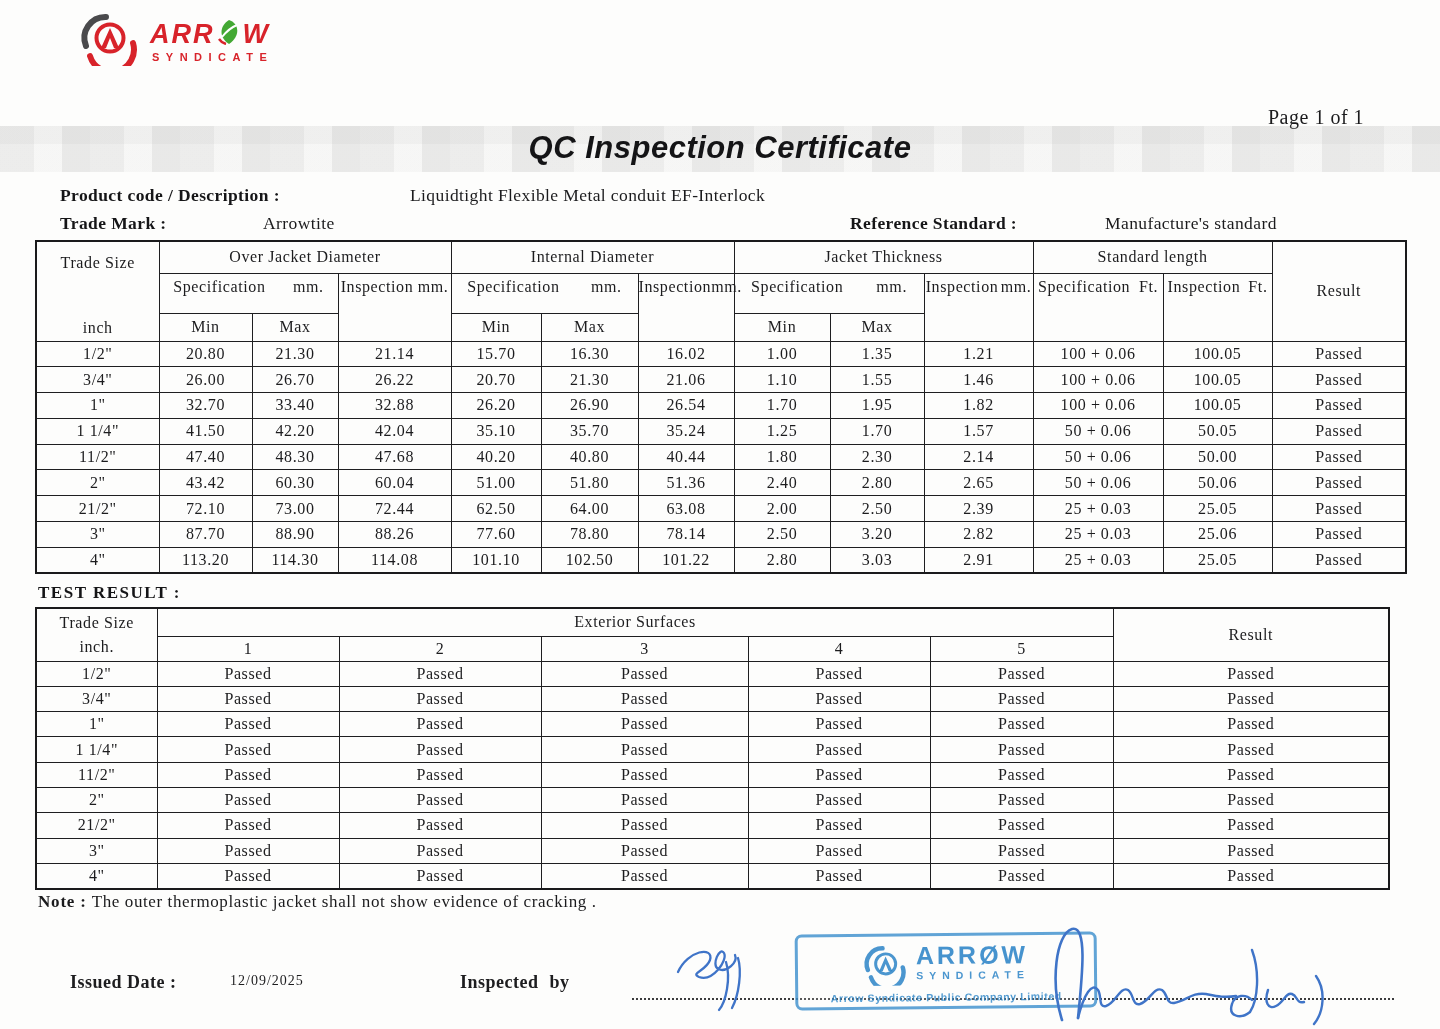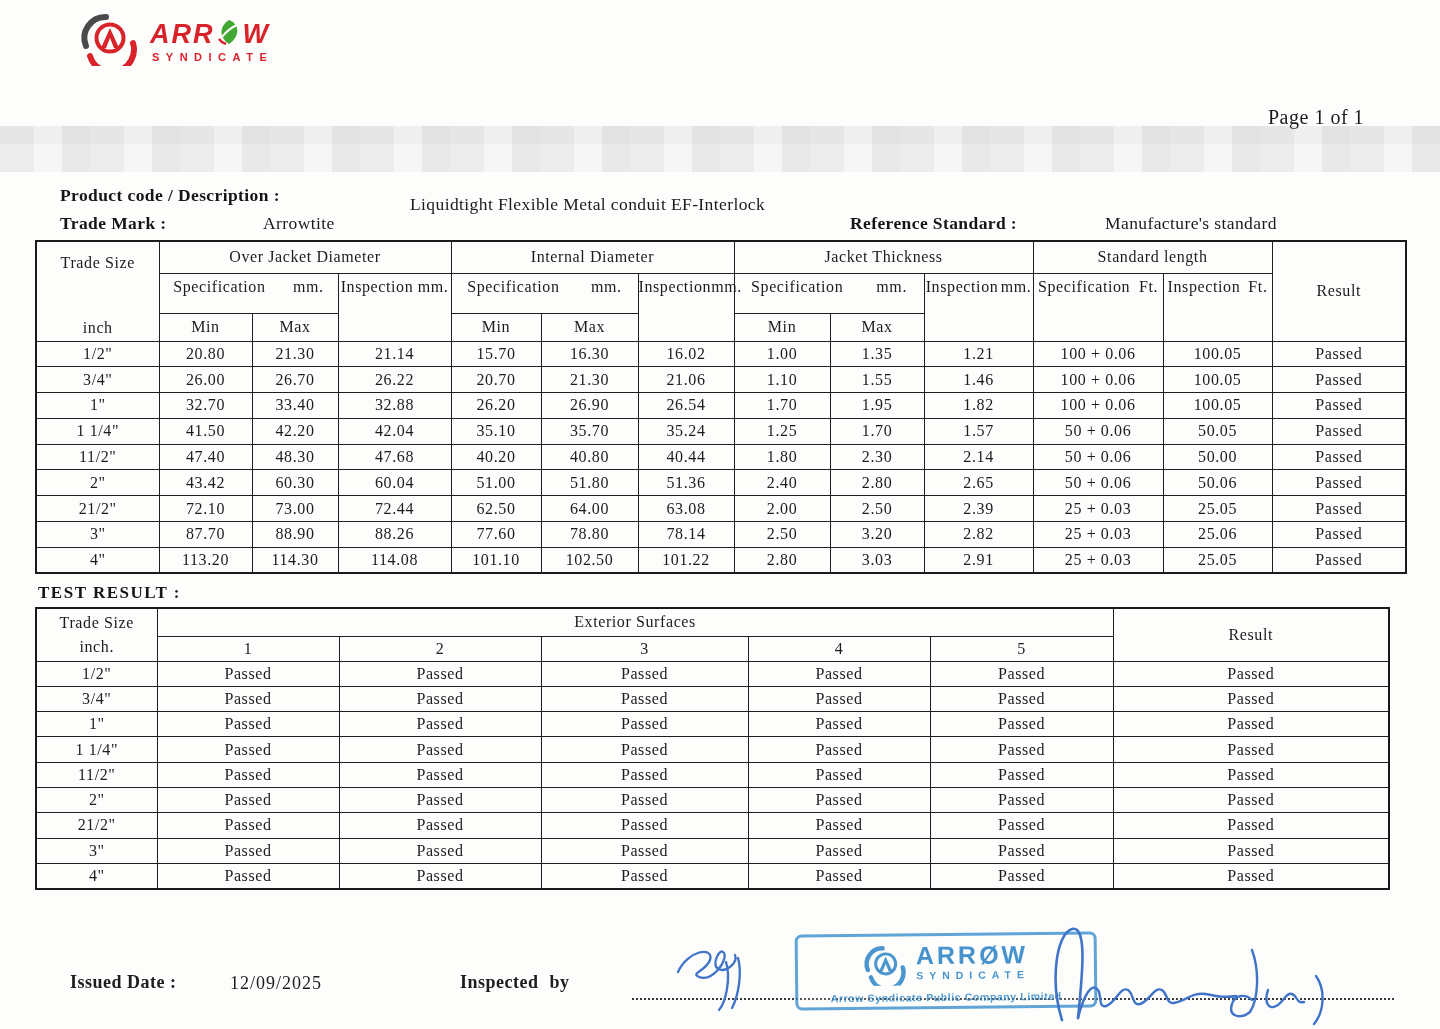--- a/index.html
+++ b/index.html
@@ -47,21 +47,21 @@
   .test-table td { height:25.3px; }
   .test-trade { display:flex; flex-direction:column; justify-content:space-around; height:100%; padding:2px 0; }
 
   .section-heading { position:absolute; left:38px; top:583px; font-weight:bold; font-size:17px; letter-spacing:1.5px; color:#151517; }
 
   .note-line { position:absolute; left:38px; top:892px; font-size:17px; letter-spacing:0.6px; color:#1b1b1d; }
   .note-line b { letter-spacing:0.8px; }
 
   
   .issued-label { position:absolute; left:70px; top:972px; font-weight:bold; font-size:18px; letter-spacing:0.5px; }
-  .issued-value { position:absolute; left:230px; top:973px; font-size:18px; letter-spacing:1px; }
+  .issued-value { position:absolute; left:230px; top:973px; font-size:14px; letter-spacing:1px; }
   .inspected-label { position:absolute; left:460px; top:972px; font-weight:bold; font-size:18px; letter-spacing:0.5px; word-spacing:6px; }
   .dotted-line { position:absolute; left:632px; top:976px; width:762px; height:24px; border-bottom:2.6px dotted #3c3c3e; z-index:1; }
 
   .stamp { position:absolute; left:795px; top:933px; width:302px; height:76px; z-index:2;
     border:3px solid rgba(52,138,203,0.78); border-radius:7px; transform:rotate(-0.6deg);
     display:flex; align-items:flex-start; justify-content:center; gap:8px; padding-top:7px;
     background:rgba(255,255,255,0.15); }
   .stamp-word { display:flex; flex-direction:column; line-height:1; }
   .stamp-arrow { font-family:"Liberation Sans", sans-serif; font-weight:bold; font-size:25px; letter-spacing:3px; color:rgba(44,132,199,0.88); }
   .stamp-synd { font-family:"Liberation Sans", sans-serif; font-weight:bold; font-size:10.5px; letter-spacing:6px; color:rgba(44,132,199,0.85); margin-top:2px; }
@@ -97,23 +97,24 @@
         </span>
         <span>W</span>
       </span>
       <span class="logo-synd">SYNDICATE</span>
     </span>
   </div>
 
   <div class="page-num">Page 1 of 1</div>
 
   <div class="title-band"></div>
+  <div class="title">QC Inspection Certificate</div>
 
   <span class="meta-label" style="left:60px; top:185px;">Product code /  Description   :</span>
-  <span class="meta-value" style="left:410px; top:194px;">Liquidtight  Flexible  Metal conduit EF-Interlock</span>
+  <span class="meta-value" style="left:410px; top:185px;">Liquidtight  Flexible  Metal conduit EF-Interlock</span>
   <span class="meta-label" style="left:60px; top:213px;">Trade Mark  :</span>
   <span class="meta-value" style="left:263px; top:213px;">Arrowtite</span>
   <span class="meta-label" style="left:850px; top:213px;">Reference Standard  :</span>
   <span class="meta-value" style="left:1105px; top:213px;">Manufacture's standard</span>
 
   <table class="spec-table">
     <colgroup>
       <col style="width:123px">
         <col style="width:93px">
         <col style="width:86px">
@@ -449,20 +450,21 @@
           <td>Passed</td>
           <td>Passed</td>
           <td>Passed</td>
           <td>Passed</td>
           <td>Passed</td>
           <td>Passed</td>
         </tr>
       </tbody>
   </table>
 
+  <div class="note-line"><b>Note : </b><span> The outer thermoplastic jacket shall not show evidence  of cracking .</span></div>
 
   <span class="issued-label">Issued Date :</span>
   <span class="issued-value">12/09/2025</span>
   <span class="inspected-label">Inspected  by</span>
   <div class="dotted-line"></div>
 
   <div class="sig-small">
     <svg width="115" height="78" viewBox="0 0 115 78">
       <path d="M10 34 C20 12 46 8 42 22 C38 33 22 35 31 39 C45 44 60 22 56 15 C52 8 43 27 50 31 C59 35 70 24 67 17" fill="none" stroke="#3f74c8" stroke-width="2.3" stroke-linecap="round"></path>
       <path d="M58 24 C63 40 58 64 51 72 M70 20 C74 33 71 57 64 70" fill="none" stroke="#3f74c8" stroke-width="2.3" stroke-linecap="round"></path>

